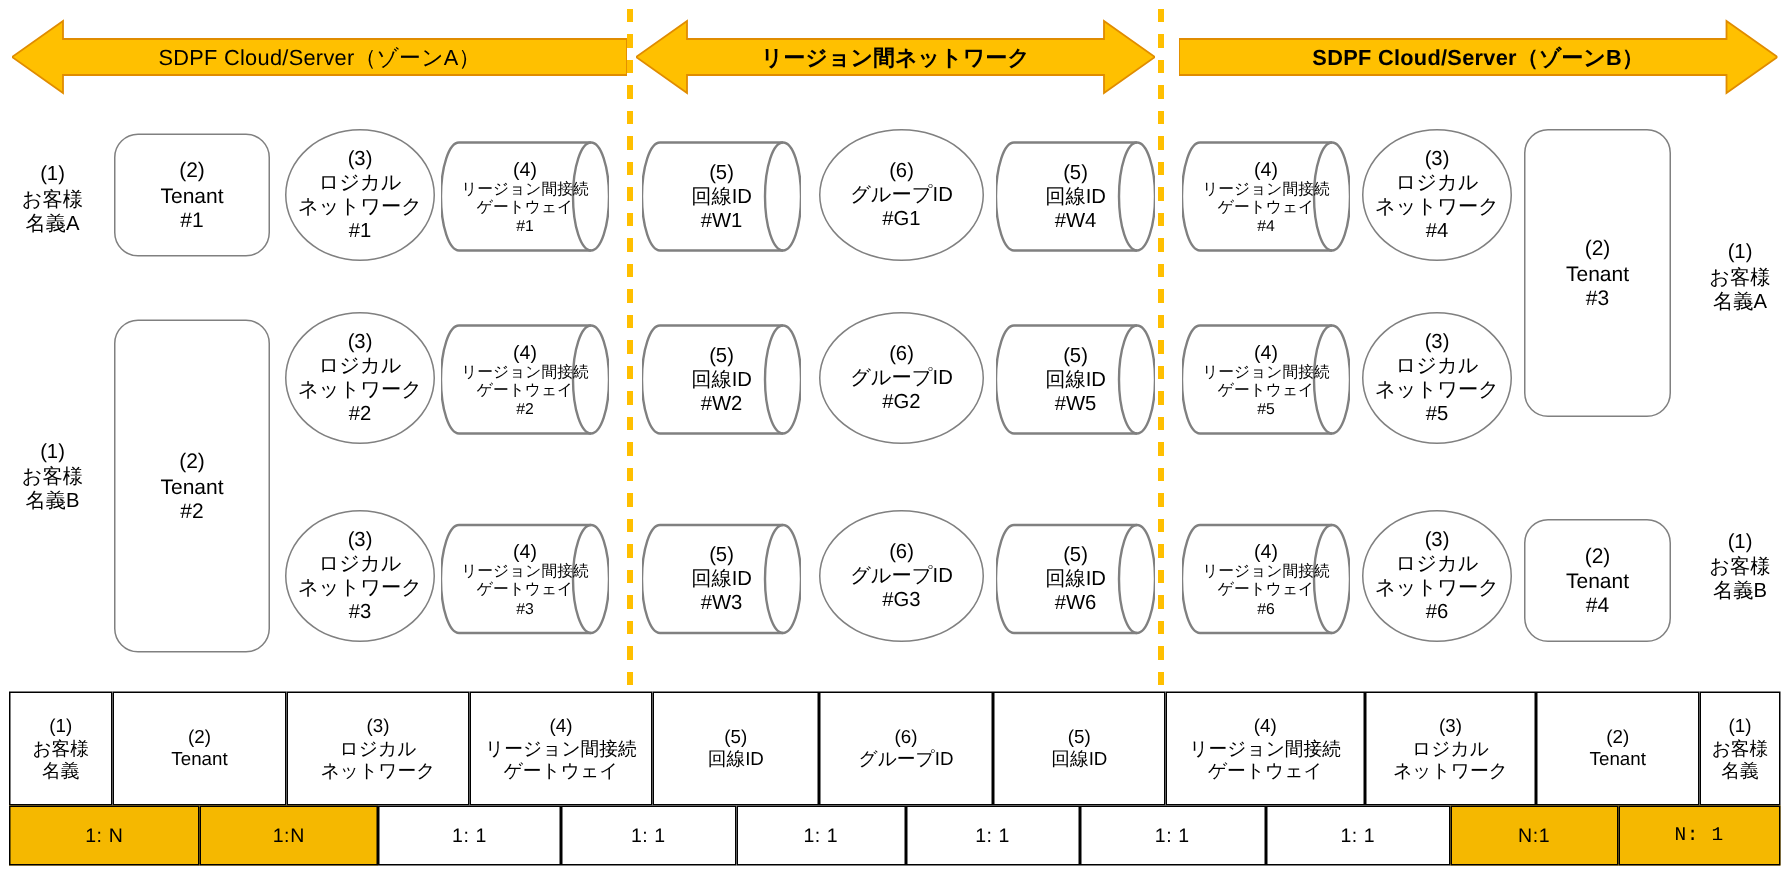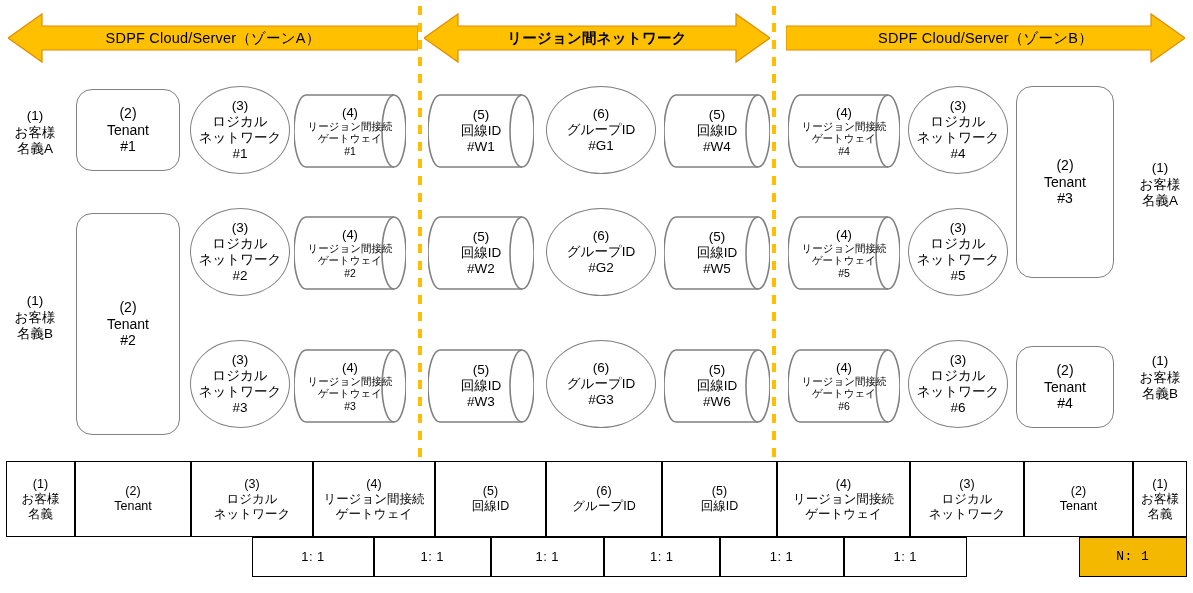--- a/index.html
+++ b/index.html
@@ -152,21 +152,21 @@
     <div class="band-label">SDPF Cloud/Server（ゾーンA）</div>
   </div>
 
   <div class="band" id="band-mid" style="left:424px;width:346px;font-weight:bold;">
     <svg viewBox="0 0 346 52" preserveAspectRatio="none" aria-hidden="true">
       <polygon points="0,26 34,2 34,14 312,14 312,2 346,26 312,50 312,38 34,38 34,50" fill="#FFC000" stroke="#E08C00" stroke-width="1.2"></polygon>
     </svg>
     <div class="band-label">リージョン間ネットワーク</div>
   </div>
 
-  <div class="band" id="band-b" style="left:786px;width:399px;">
+  <div class="band" id="band-b" style="left:786px;width:399px;font-weight:bold;">
     <svg viewBox="0 0 399 52" preserveAspectRatio="none" aria-hidden="true">
       <polygon points="0,14 365,14 365,2 399,26 365,50 365,38 0,38" fill="#FFC000" stroke="#E08C00" stroke-width="1.2"></polygon>
     </svg>
     <div class="band-label">SDPF Cloud/Server（ゾーンB）</div>
   </div>
 
   <div class="vdash" style="left:418px;"></div>
   <div class="vdash" style="left:772px;"></div>
 
   <div class="sidelabel" style="left:4px;top:100px;width:62px;height:66px;">
@@ -472,23 +472,26 @@
           <span class="ln">(2)</span>
           <span class="ln">Tenant</span>
         </div>
         <div class="cell" style="left: 1127px; width: 54px;">
           <span class="ln">(1)</span>
           <span class="ln">お客様</span>
           <span class="ln">名義</span>
         </div>
       </div>
     <div class="ratio-row" id="ratio-row">
+        <div class="cell ratio-cell hl" style="left: 0px; width: 127px;">1: N</div>
+        <div class="cell ratio-cell hl" style="left: 127px; width: 119px;">1:N</div>
         <div class="cell ratio-cell" style="left: 246px; width: 122px;">1: 1</div>
         <div class="cell ratio-cell" style="left: 368px; width: 116.5px;">1: 1</div>
         <div class="cell ratio-cell" style="left: 484.5px; width: 113.5px;">1: 1</div>
         <div class="cell ratio-cell" style="left: 598px; width: 115.5px;">1: 1</div>
         <div class="cell ratio-cell" style="left: 713.5px; width: 124px;">1: 1</div>
         <div class="cell ratio-cell" style="left: 837.5px; width: 123.5px;">1: 1</div>
+        <div class="cell ratio-cell hl" style="left: 961px; width: 111.5px;">N:1</div>
         <div class="cell ratio-cell hl" style="left: 1072.5px; width: 108.5px; font-family: Liberation Mono, monospace;">N: 1</div>
       </div>
   </div>
 
 </div>
 
 </body></html>

